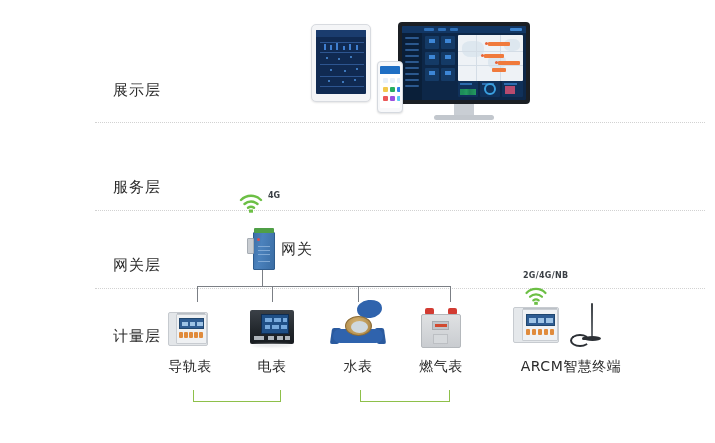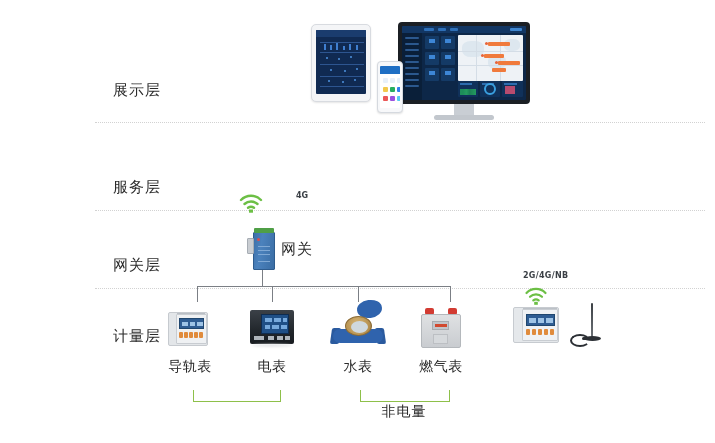--- a/index.html
+++ b/index.html
@@ -97,21 +97,20 @@
   .cloud-sub{
     position:absolute;color:#ffffff;font-size:8.5px;font-weight:bold;line-height:11px;
     font-family:"DejaVu Sans","Liberation Sans",sans-serif;white-space:nowrap;
   }
 
   
   .gw-wifi{left:238px;top:193px;width:26px;height:20px;}
   .gw-4g{
     left:268px;top:191px;font-size:8px;color:#3a3f45;font-weight:bold;
     font-family:"DejaVu Sans","Liberation Sans",sans-serif;
-    margin-left:28px;
   }
   .gateway-dev{left:247px;top:228px;width:30px;height:42px;}
   .gw-body{
     position:absolute;left:6px;top:4px;width:22px;height:38px;
     background:linear-gradient(100deg,#3d6fa8 0%,#4b82bd 35%,#3a6da4 100%);
     border-radius:1px;border:1px solid #2e5c8e;box-sizing:border-box;
   }
   .gw-top{position:absolute;left:7px;top:0px;width:20px;height:5px;background:#4f9f46;border-radius:1px;}
   .gw-side{position:absolute;left:0px;top:10px;width:7px;height:16px;background:#c9cdd2;border:1px solid #a7adb4;border-radius:1px;box-sizing:border-box;}
   .gw-led{position:absolute;left:10px;top:10px;width:3px;height:3px;background:#e04b4b;border-radius:50%;}
@@ -449,19 +448,19 @@
         <i style="left:24px;"></i>
     </div>
   </div>
 
   <div class="abs antenna">
     <div class="ant-rod"></div>
     <div class="ant-base"></div>
     <div class="ant-cable"></div>
     <div class="ant-plug"></div>
   </div>
+  <div class="abs meter-label" style="left:516px;top:358px;width:110px;">ARCM智慧终端</div>
 
   <div class="abs bracket" style="left:193px;top:390px;width:86px;"></div>
 
   <div class="abs bracket" style="left:360px;top:390px;width:88px;"></div>
-  <div class="abs bracket-label" style="left:360px;top:403px;width:88px;">非电量</div>
 
 </div>
 
 </body></html>

